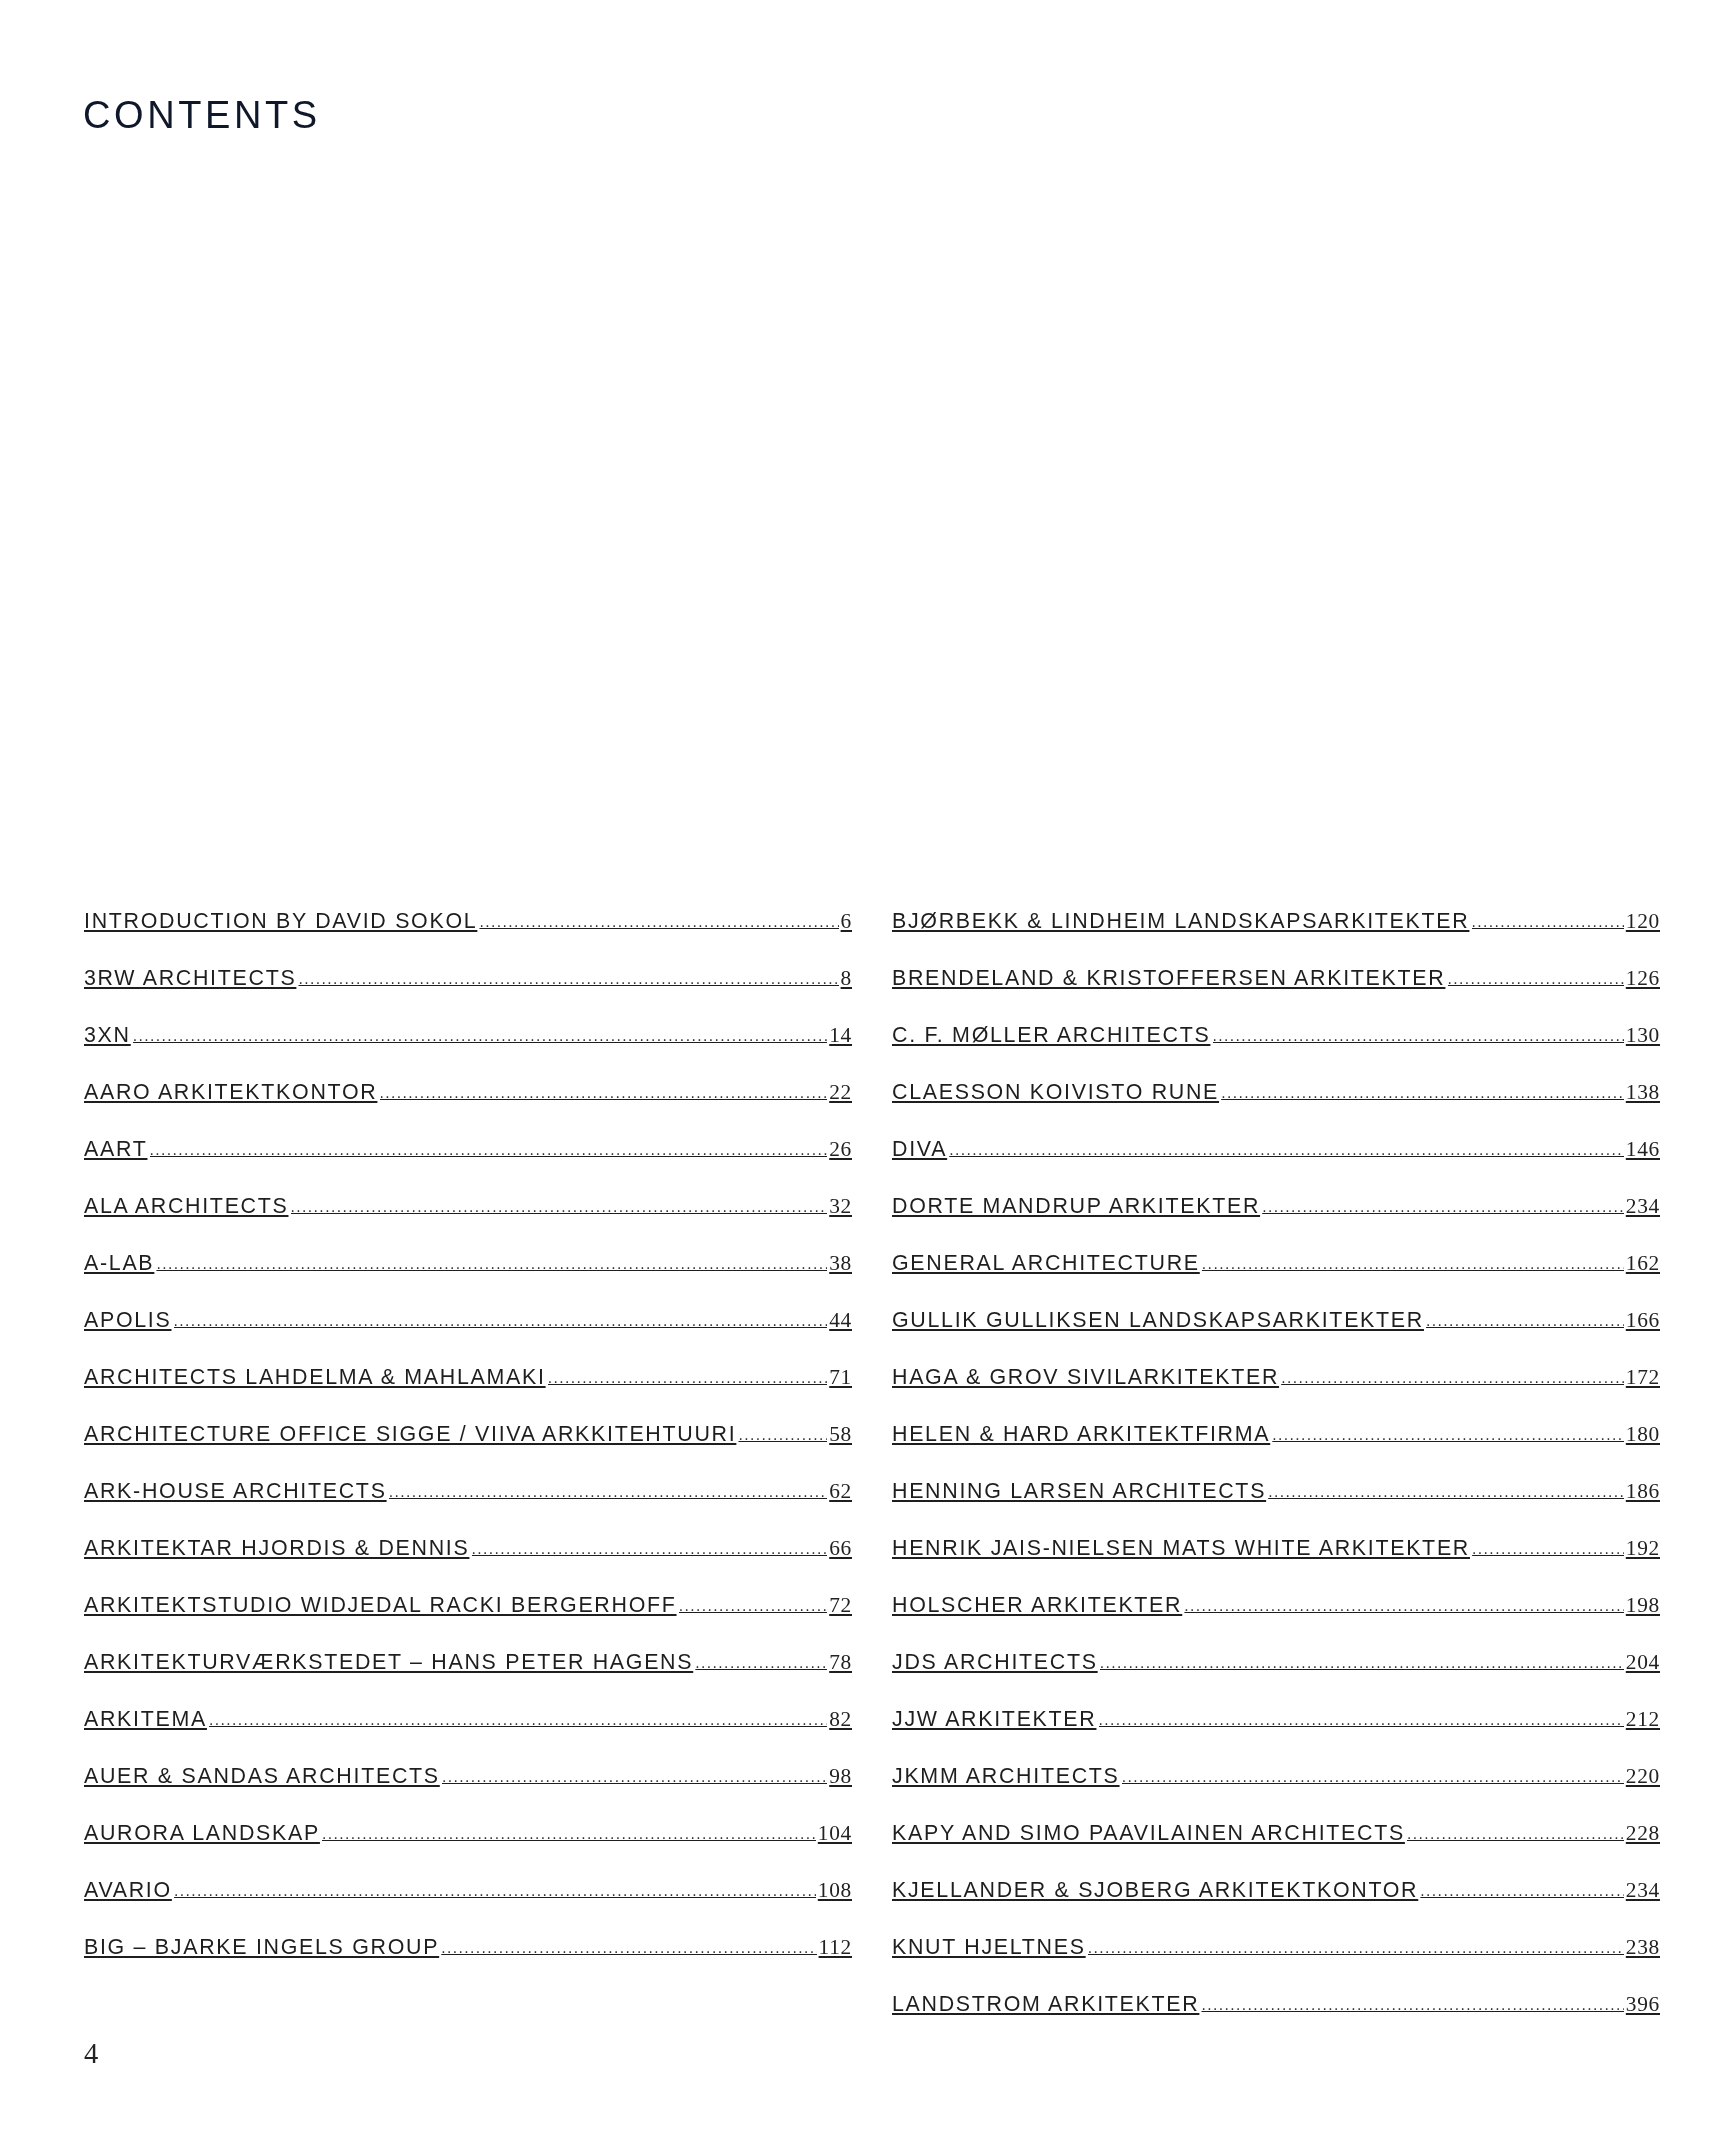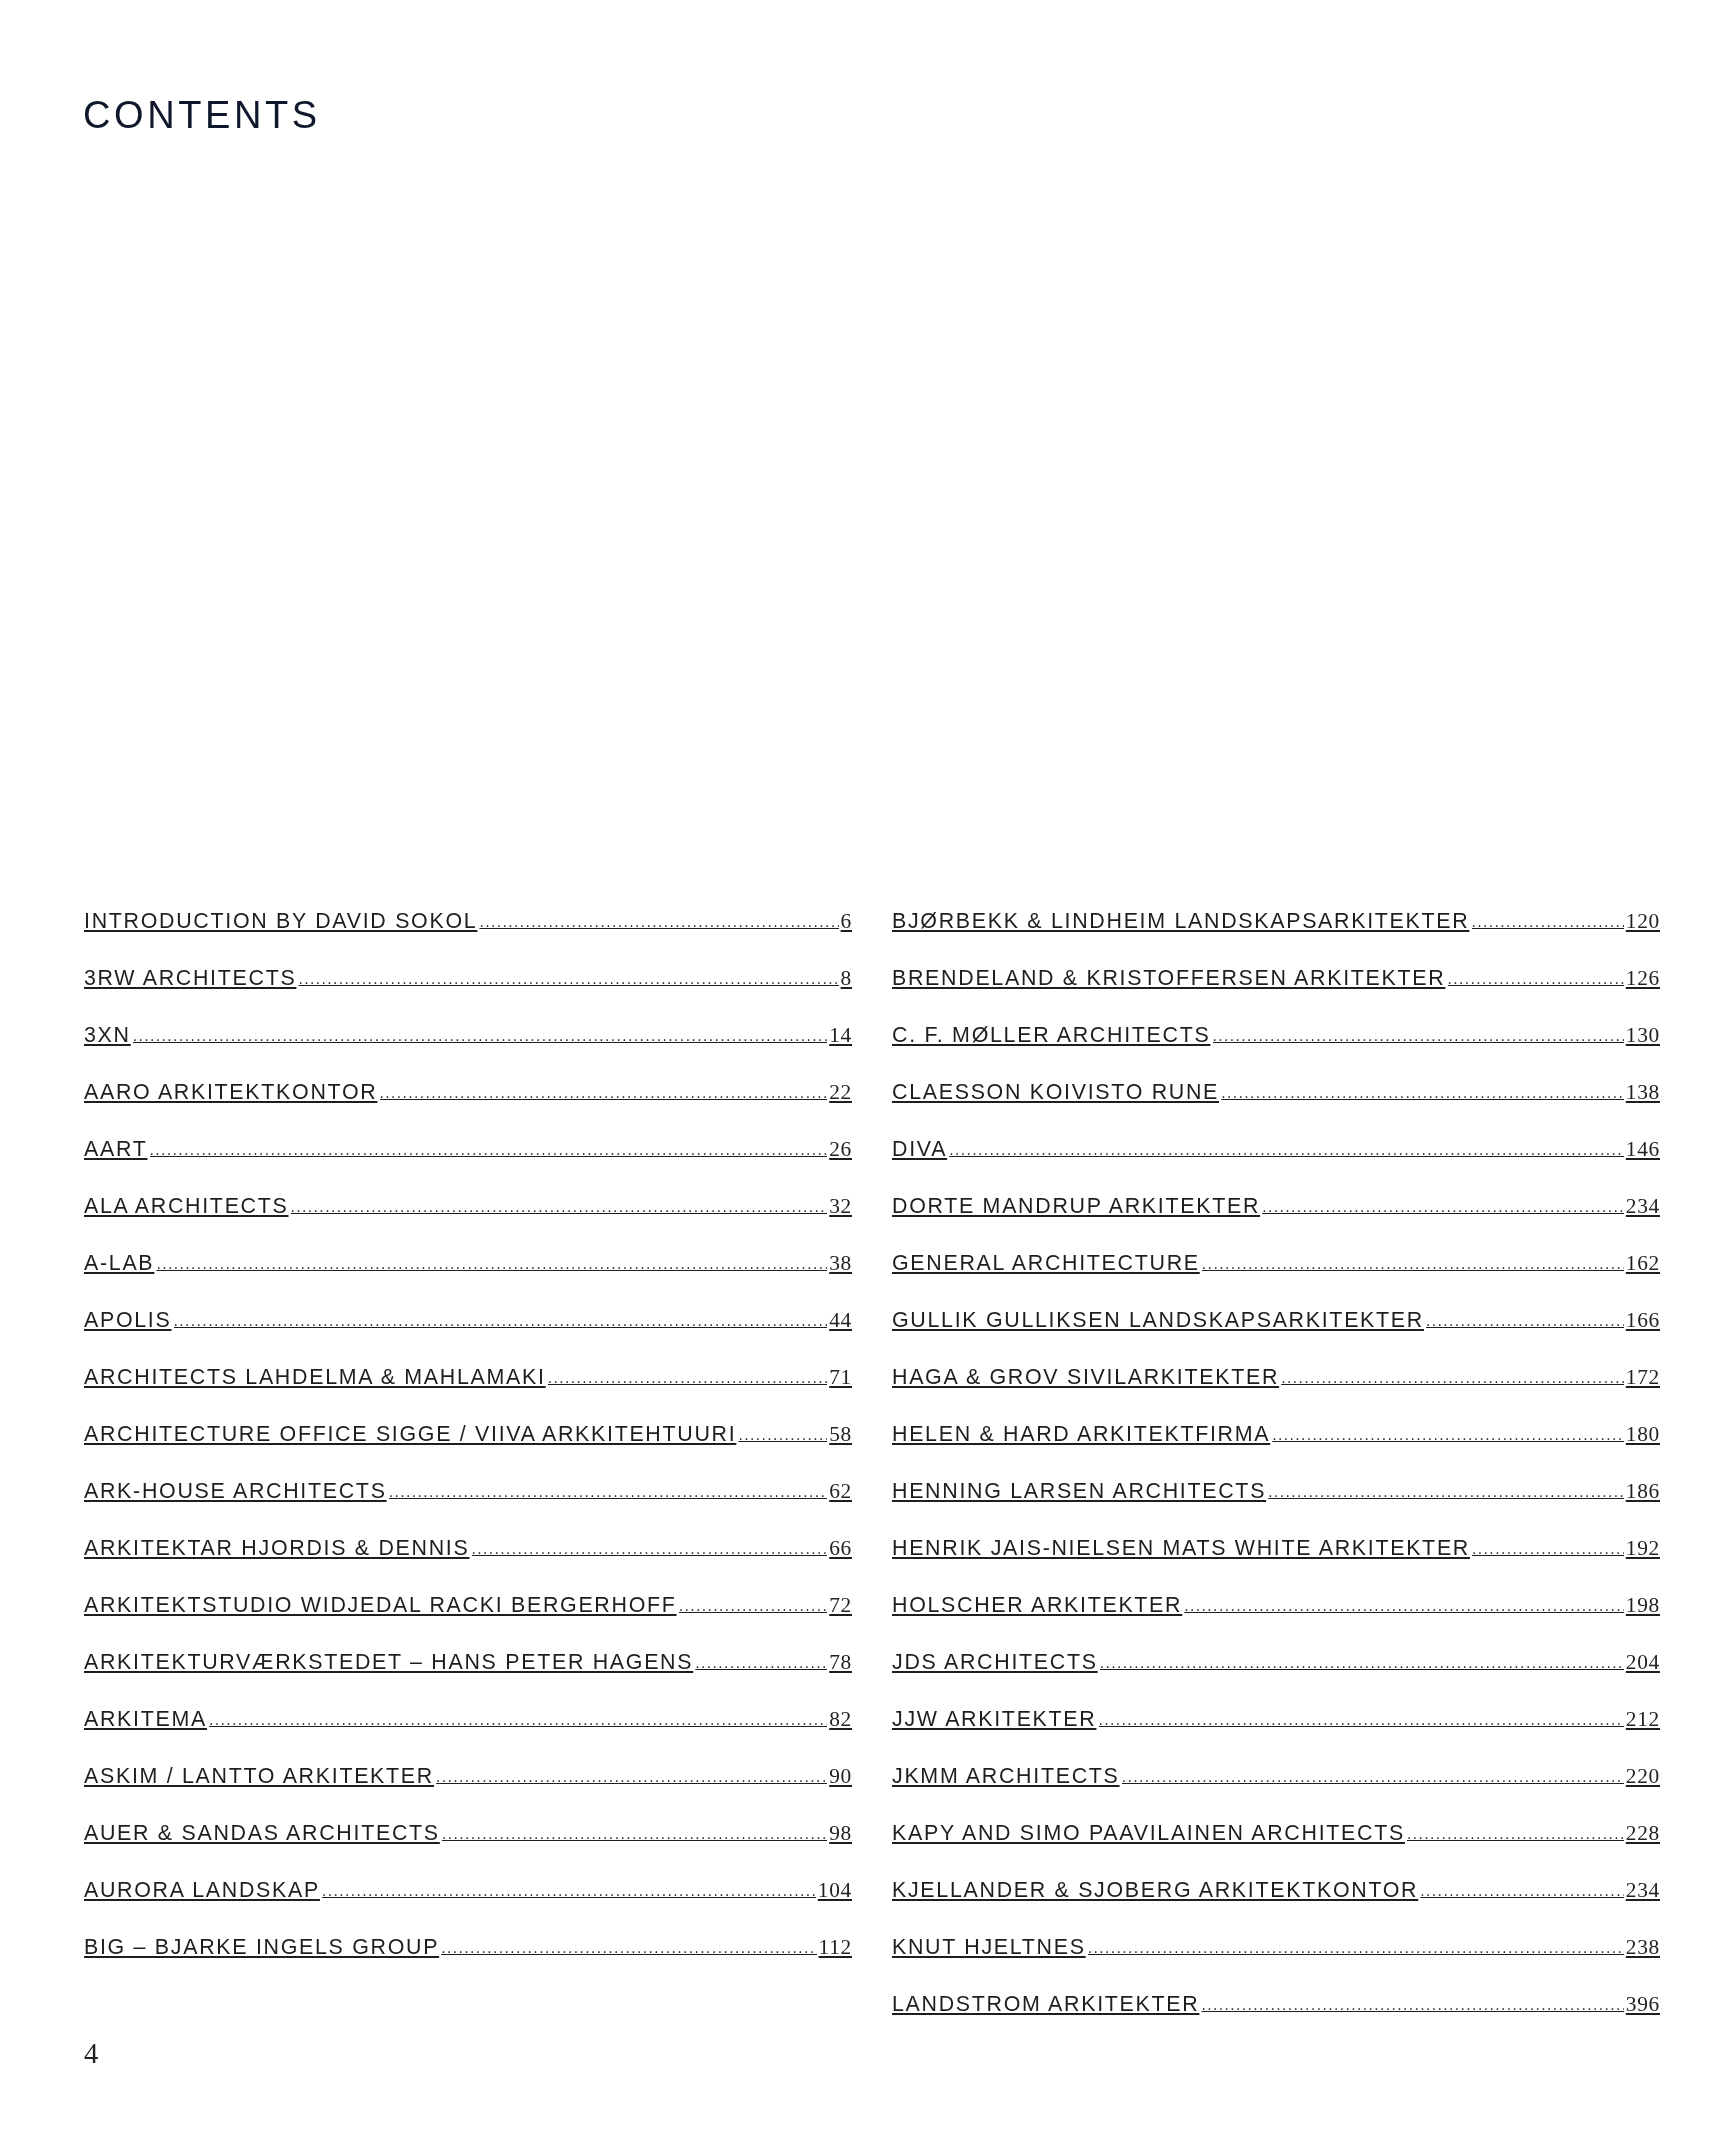--- a/index.html
+++ b/index.html
@@ -155,35 +155,35 @@
       <span class="toc-name">ARKITEKTURVÆRKSTEDET – HANS PETER HAGENS</span>
       <span class="toc-leader"></span>
       <span class="toc-page">78</span>
     </a>
   <a class="toc-entry">
       <span class="toc-name">ARKITEMA</span>
       <span class="toc-leader"></span>
       <span class="toc-page">82</span>
     </a>
   <a class="toc-entry">
-      <span class="toc-name">ASKIM / LANTTO ARKITEKTER</span>
-      <span class="toc-leader"></span>
-      <span class="toc-page">90</span>
-    </a>
-  <a class="toc-entry">
       <span class="toc-name">AUER &amp; SANDAS ARCHITECTS</span>
       <span class="toc-leader"></span>
       <span class="toc-page">98</span>
     </a>
   <a class="toc-entry">
       <span class="toc-name">AURORA LANDSKAP</span>
       <span class="toc-leader"></span>
       <span class="toc-page">104</span>
     </a>
   <a class="toc-entry">
+      <span class="toc-name">AVARIO</span>
+      <span class="toc-leader"></span>
+      <span class="toc-page">108</span>
+    </a>
+  <a class="toc-entry">
       <span class="toc-name">BIG – BJARKE INGELS GROUP</span>
       <span class="toc-leader"></span>
       <span class="toc-page">112</span>
     </a>
 </div>
 
 <div class="toc-col right">
   <a class="toc-entry">
       <span class="toc-name">BJØRBEKK &amp; LINDHEIM  LANDSKAPSARKITEKTER</span>
       <span class="toc-leader"></span>

